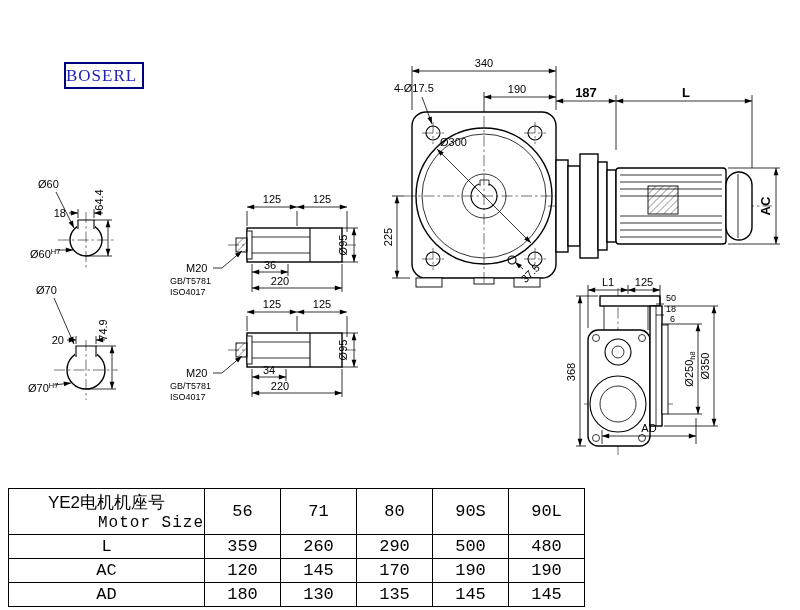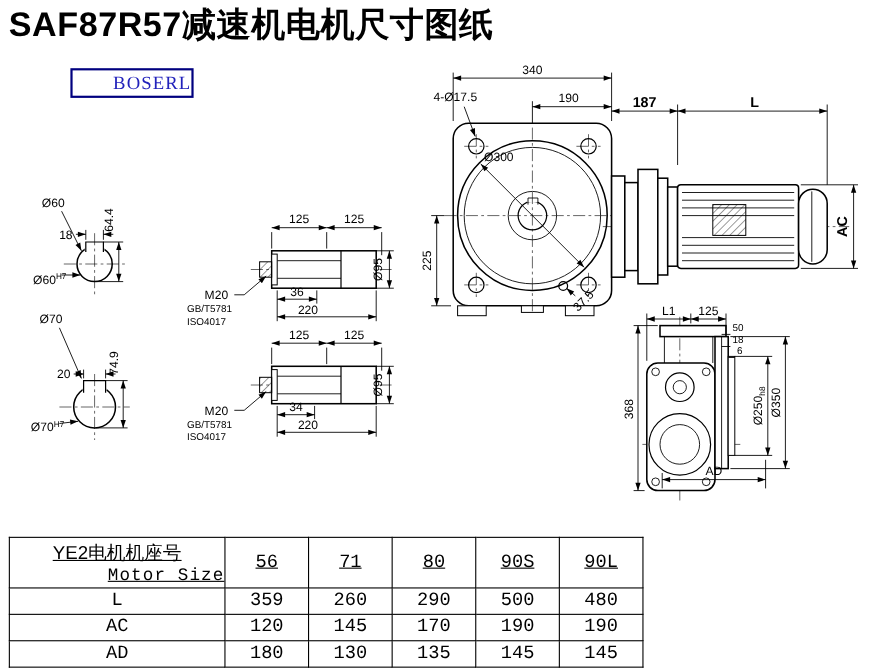--- a/index.html
+++ b/index.html
@@ -1,19 +1,19 @@
 <!DOCTYPE html>
 <html><head>
 <meta charset="utf-8">
 <style>
   * { margin:0; padding:0; box-sizing:border-box; }
   html,body { width:800px; height:610px; background:#fff; font-family:"Liberation Sans",sans-serif; }
   .page { position:absolute; left:0; top:0; width:800px; height:610px; background:#fff; overflow:hidden; }
   .title { position:absolute; left:8px; top:2px; font-size:31px; font-weight:bold; color:#000; letter-spacing:0.5px; white-space:nowrap; }
-  .logo { position:absolute; left:64px; top:62px; width:112px; height:27px; border:2px solid #00007f; display:flex; align-items:center; justify-content:flex-end; background:#fff; }
+  .logo { position:absolute; left:64px; top:62px; width:80px; height:27px; border:2px solid #00007f; display:flex; align-items:center; justify-content:flex-start; background:#fff; }
   .logo span { font-family:"Liberation Serif",serif; font-size:17px; color:#2222bb; letter-spacing:1px; }
   svg.drawing { position:absolute; left:0; top:0; }
 
   
   .shape  { fill:#fff; stroke:#000; stroke-width:1.4; }
   .shapet { fill:#fff; stroke:#000; stroke-width:0.9; }
   .oln { fill:none; stroke:#000; stroke-width:1.1; }
   .ln  { fill:none; stroke:#000; stroke-width:0.8; }
   .cl  { fill:none; stroke:#000; stroke-width:0.55; stroke-dasharray:11 3 2.5 3; }
   .wh  { fill:#fff; stroke:none; }
@@ -22,21 +22,21 @@
   .hatched { fill:url(#hatch); stroke:#000; stroke-width:0.9; }
   svg text { fill:#000; font-family:"Liberation Sans",sans-serif; font-size:11px; }
   svg text.sm { font-size:9px; }
   svg text.bb { font-size:13px; font-weight:bold; }
   .mid { text-anchor:middle; }
   .end { text-anchor:end; }
 
   
   .dim-table { position:absolute; left:8px; top:488px; border-collapse:collapse; table-layout:fixed; width:576px; }
   .dim-table td { border:1.5px solid #000; text-align:center; vertical-align:middle; font-family:"Liberation Mono",monospace; font-size:17px; color:#000; padding:0; background:#fff; }
-  .dim-table tr.hrow td { height:46px;text-decoration:underline; }
+  .dim-table tr.hrow td { height:46px; }
   .dim-table tr.drow td { height:24px; }
   .dim-table .cn { font-family:"Liberation Sans",sans-serif; font-size:17px; }
   .dim-table .en { font-size:16px; letter-spacing:1px;text-align:right; }
 </style>
 </head>
 <body>
 
 <div class="page">
 
   <svg class="drawing" width="800" height="610" viewBox="0 0 800 610">
@@ -292,21 +292,20 @@
       <line x1="714" y1="306" x2="714" y2="426" class="dim"></line>
       <text x="709" y="366" transform="rotate(-90 709 366)" class="mid">Ø350</text>
 
       <line x1="602" y1="430" x2="602" y2="444" class="ln"></line>
       <line x1="696" y1="418" x2="696" y2="444" class="ln"></line>
       <line x1="602" y1="436" x2="696" y2="436" class="dim"></line>
       <text x="649" y="432" class="mid">AD</text>
     </g>
   </svg>
 
-  <div class="title">SAF87R57减速机电机尺寸图纸</div>
 
   <div class="logo">
     <span>BOSERL</span>
   </div>
 
   <table class="dim-table">
     <colgroup>
       <col style="width:196px">
         <col style="width:76px">
         <col style="width:76px">

